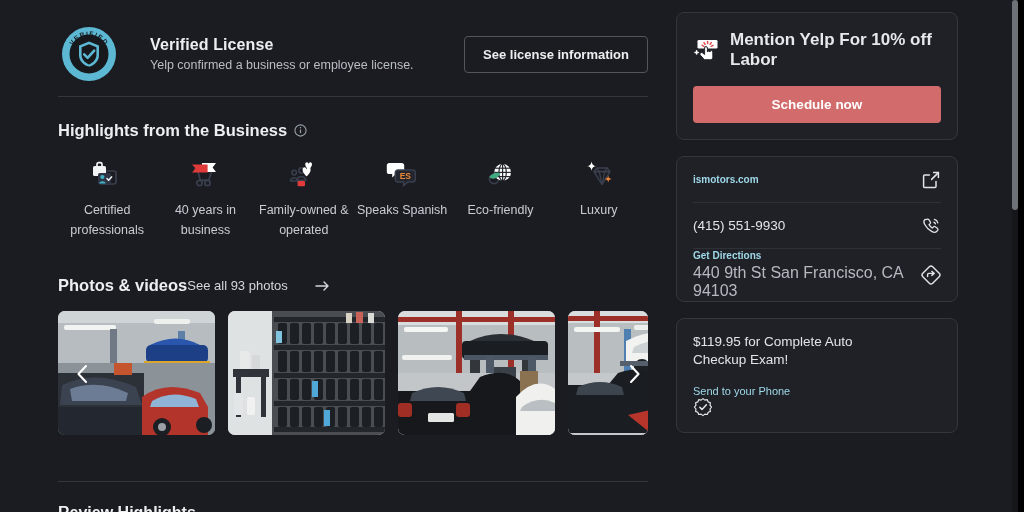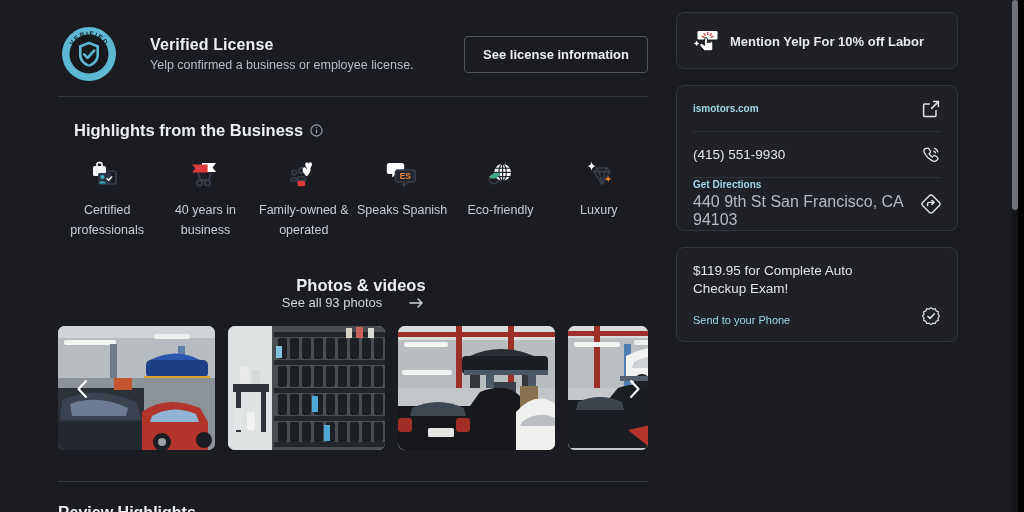--- a/index.html
+++ b/index.html
@@ -97,21 +97,20 @@
   #highlights { padding-top: 24px; }
   .sec-head {
     display: flex;
     align-items: center;
     gap: 7px;
   }
   .sec-title {
     font-size: 16.5px;
     font-weight: bold;
     color: #eceef0;
-    margin-left: 16px;
   }
   .info-icon { width: 13px; height: 13px; display: block; }
 
   #hl-list {
     display: flex;
     margin-top: 20px;
   }
   .hl-item {
     width: 100px;
     display: flex;
@@ -127,21 +126,20 @@
     color: #c9cdd3;
     text-align: center;
   }
 
   
   #photos { padding-top: 36px; }
   .ph-head {
     display: flex;
     align-items: center;
     width: 590px;
-    flex-direction: column;
   }
   .seeall {
     display: flex;
     align-items: center;
     gap: 27px;
     font-size: 13px;
     color: #d3d7dc;
     cursor: pointer;
   }
   .arrow-r { width: 15px; height: 12px; display: block; }
@@ -180,21 +178,21 @@
   }
 
   #promo-card { padding: 17px 16px 16px; }
   .promo-row {
     display: flex;
     align-items: center;
     gap: 11px;
   }
   .promo-icon { width: 26px; height: 22px; flex: 0 0 26px; display: block; }
   .promo-text {
-    font-size: 13px;
+    font-size: 17px;
     font-weight: bold;
     color: #e6e8eb;
   }
   .sched-btn {
     display: block;
     width: 100%;
     margin-top: 16px;
     background: #d26b6b;
     border: none;
     border-radius: 4px;
@@ -224,24 +222,25 @@
   .plain-txt { font-size: 13.5px; color: #e2e4e8; }
   .addr {
     font-size: 16px;
     color: #b5b9c0;
     margin-top: 3px;
   }
   .cicon { width: 20px; height: 20px; flex: 0 0 20px; display: block; }
 
   #offer-card {
     display: flex;
-    align-items: flex-end;
+    align-items: flex-start;
     justify-content: space-between;
     padding: 14px 16px 15px;
     cursor: pointer;
+    flex-direction: column;
   }
   .offer-title {
     font-size: 13.5px;
     color: #e2e4e8;
     line-height: 18px;
     max-width: 215px;
   }
   .offer-sub {
     font-size: 11px;
     color: #9fd8e8;
@@ -580,20 +579,21 @@
             <path d="M20 6.4 L18.2 7.3"></path>
           </g>
           <path d="M11.6 9 V15.4 l-2.2 -1.6 a1.6 1.6 0 0 0 -2.2 2.3 l4.2 4.6 h6.2 a2.2 2.2 0 0 0 2.2 -2.2 V13 a1.4 1.4 0 0 0 -2.8 0 a1.4 1.4 0 0 0 -2.6 0 V9 a1.4 1.4 0 0 0 -2.8 0 Z" fill="#ffffff" stroke="#23262b" stroke-width="1"></path>
           <g stroke="#ffffff" stroke-width="1.5" stroke-linecap="round">
             <path d="M2 13.4 H5.2"></path>
             <path d="M3.6 11.8 V15"></path>
           </g>
         </svg>
         <div class="promo-text">Mention Yelp For 10% off Labor</div>
       </div>
+      <button class="sched-btn">Schedule now</button>
     </div>
 
     <div class="card">
 
       <div class="crow">
         <span class="link-txt">ismotors.com</span>
         <svg class="cicon" viewBox="0 0 20 20">
           <path d="M12.6 2.6 H17.4 V7.4" stroke="#e2e4e8" stroke-width="1.5" fill="none" stroke-linecap="round" stroke-linejoin="round"></path>
           <path d="M17.4 2.6 L10.6 9.4" stroke="#e2e4e8" stroke-width="1.5" fill="none" stroke-linecap="round"></path>
           <path d="M15 11.6 V16.4 A1 1 0 0 1 14 17.4 H3.6 A1 1 0 0 1 2.6 16.4 V6 A1 1 0 0 1 3.6 5 H8.4" stroke="#e2e4e8" stroke-width="1.5" fill="none" stroke-linecap="round" stroke-linejoin="round"></path>

